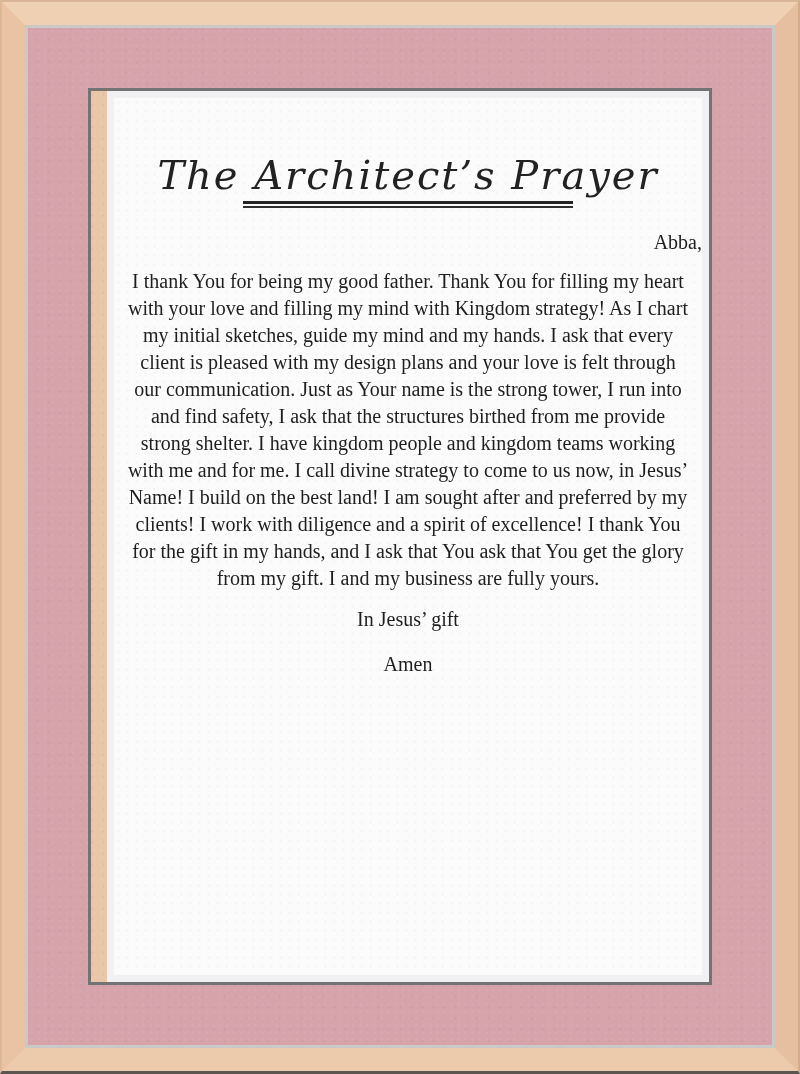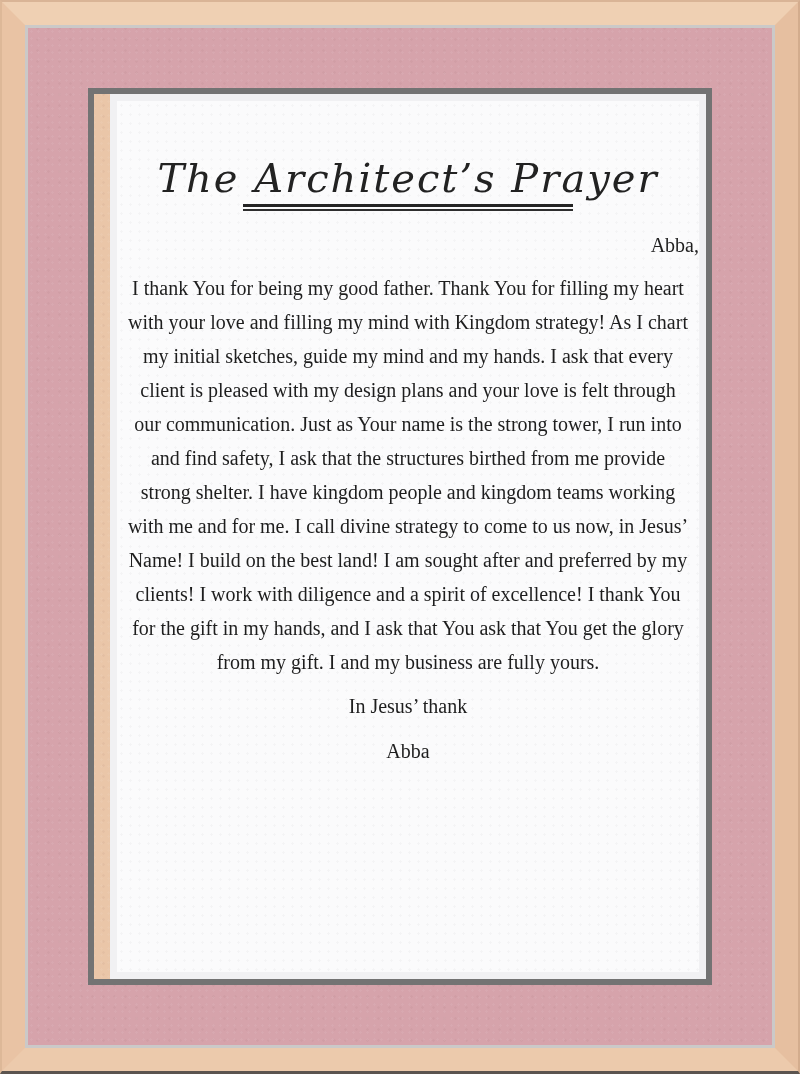--- a/index.html
+++ b/index.html
@@ -56,21 +56,21 @@
       radial-gradient(rgba(255,255,255,0.06) 1px, transparent 1.5px),
       radial-gradient(rgba(110,55,65,0.05) 1px, transparent 1.5px);
     background-size: 7px 7px, 11px 11px;
     background-position: 0 0, 4px 6px;
   }
 
   .paper-bevel-outer {
     width: 100%;
     height: 100%;
     box-sizing: border-box;
-    border: 6px solid #737373;
+    border: 3px solid #737373;
     position: relative;
     z-index: 1;
     padding-left: 16px;
   }
 
   .paper-bevel-inner {
     width: 100%;
     height: 100%;
     box-sizing: border-box;
     border: 7px solid #f1f1f3;
@@ -115,21 +115,21 @@
     margin: 16px 0 0 0;
     font-size: 20px;
     line-height: 36px;
     text-align: right;
   }
 
   .prayer-body {
     margin: 8px auto 0 auto;
     max-width: 596px;
     font-size: 20px;
-    line-height: 34px;
+    line-height: 27px;
     white-space: pre-line;
   }
 
   .closing {
     margin: 9px 0 0 0;
     font-size: 20px;
     line-height: 36px;
   }
 
   .amen {
@@ -161,23 +161,23 @@
 client is pleased with my design plans and your love is felt through
 our communication. Just as Your name is the strong tower, I run into
 and find safety, I ask that the structures birthed from me provide
 strong shelter. I have kingdom people and kingdom teams working
 with me and for me. I call divine strategy to come to us now, in Jesus’
 Name! I build on the best land! I am sought after and preferred by my
 clients! I work with diligence and a spirit of excellence! I thank You
 for the gift in my hands, and I ask that You ask that You get the glory
 from my gift. I and my business are fully yours.</p>
 
-              <p class="closing">In Jesus’ thank</p>
+              <p class="closing">In Jesus’ gift</p>
 
-              <p class="amen">Abba</p>
+              <p class="amen">Amen</p>
 
             </div>
           </div>
         </div>
       </div>
     </div>
   </div>
 </div>
 
 </body></html>

